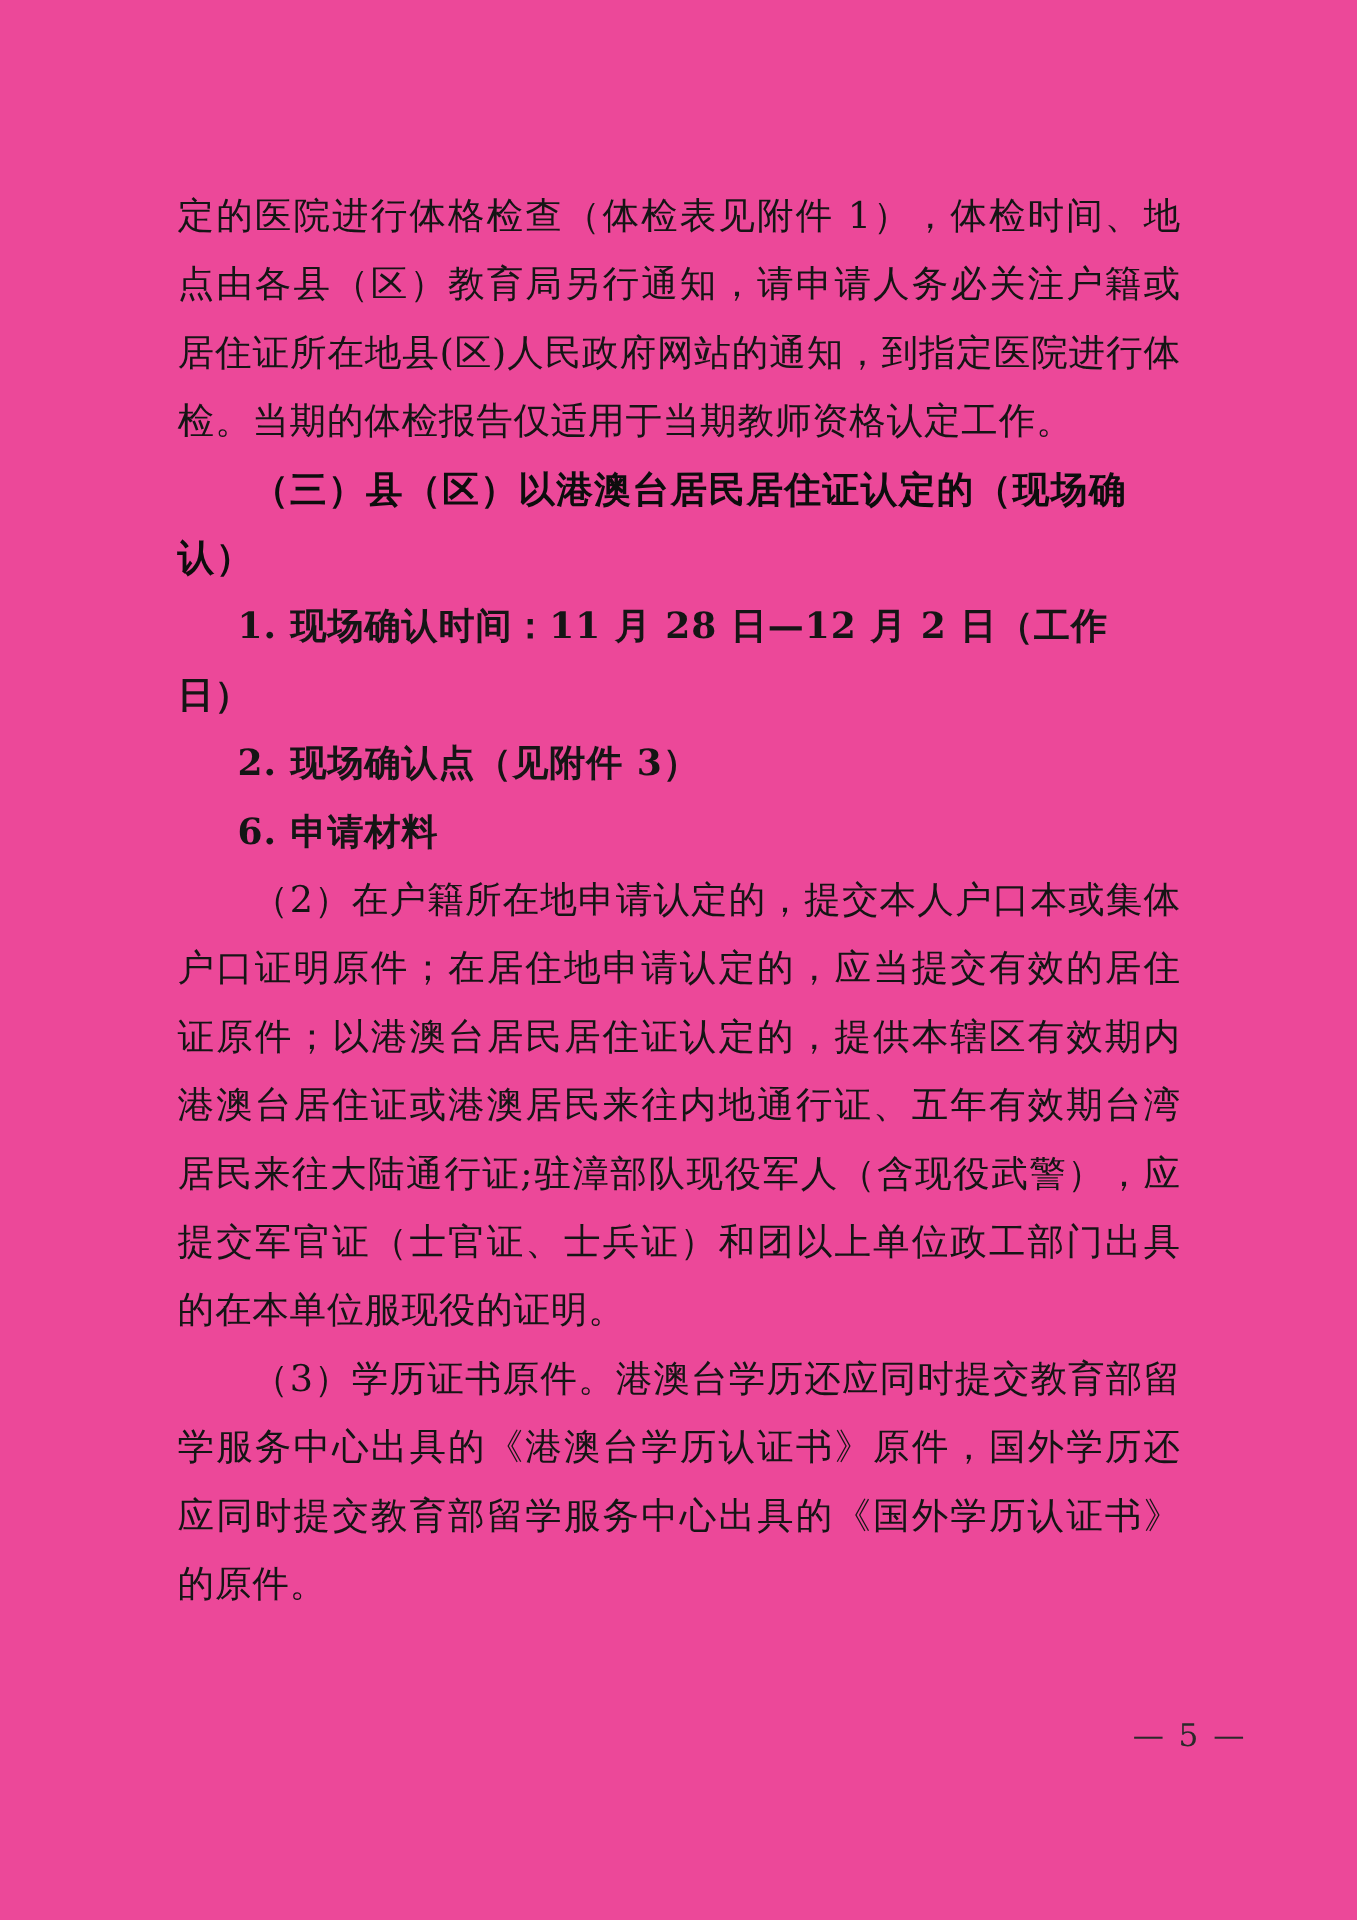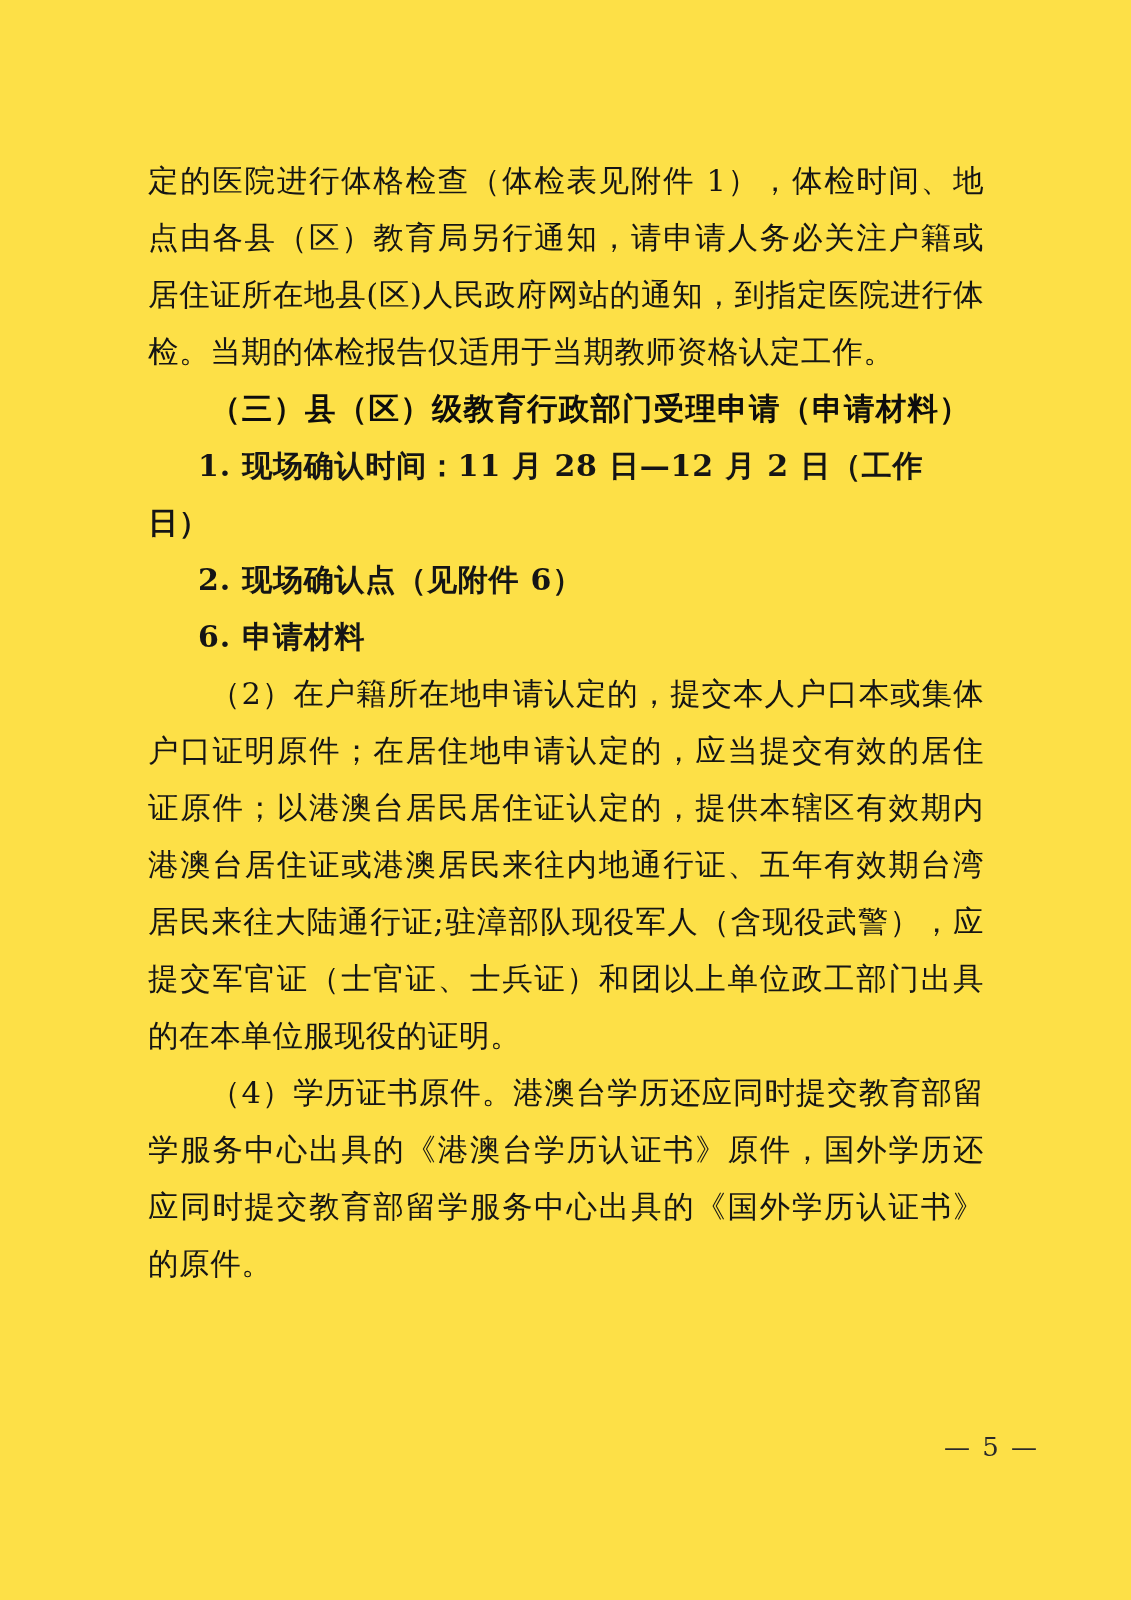--- a/index.html
+++ b/index.html
@@ -4,21 +4,21 @@
 <style>
   html, body {
     margin: 0;
     padding: 0;
     background: #ffffff;
   }
   #page {
     position: relative;
     width: 1131px;
     height: 1600px;
-    background: #fde047;
+    background: #ec4899;
     overflow: hidden;
     font-family: "DejaVu Serif", "Liberation Serif", serif;
     color: #1a1a1a;
   }
   #content {
     position: absolute;
     left: 148px;
     top: 152px;
     width: 836px;
   }
@@ -80,33 +80,33 @@
 </style>
 </head>
 <body>
 
 <div id="page">
 
   <div id="content">
 
     <p class="para noindent">定的医院进行体格检查（体检表见附件 1），体检时间、地点由各县（区）教育局另行通知，请申请人务必关注户籍或居住证所在地县(区)人民政府网站的通知，到指定医院进行体检。当期的体检报告仅适用于当期教师资格认定工作。</p>
 
-    <p class="heading">（三）县（区）级教育行政部门受理申请（申请材料）</p>
+    <p class="heading">（三）县（区）以港澳台居民居住证认定的（现场确认）</p>
 
     <p class="item item-strong">1. 现场确认时间：11 月 28 日—12 月 2 日（工作日）</p>
 
 
-    <p class="item item-strong">2. 现场确认点（见附件 6）</p>
+    <p class="item item-strong">2. 现场确认点（见附件 3）</p>
 
     <p class="item item-strong">6. 申请材料</p>
 
 
     <p class="para indent">（2）在户籍所在地申请认定的，提交本人户口本或集体户口证明原件；在居住地申请认定的，应当提交有效的居住证原件；以港澳台居民居住证认定的，提供本辖区有效期内港澳台居住证或港澳居民来往内地通行证、五年有效期台湾居民来往大陆通行证;驻漳部队现役军人（含现役武警），应提交军官证（士官证、士兵证）和团以上单位政工部门出具的在本单位服现役的证明。</p>
 
-    <p class="para indent">（4）学历证书原件。港澳台学历还应同时提交教育部留学服务中心出具的《港澳台学历认证书》原件，国外学历还应同时提交教育部留学服务中心出具的《国外学历认证书》的原件。</p>
+    <p class="para indent">（3）学历证书原件。港澳台学历还应同时提交教育部留学服务中心出具的《港澳台学历认证书》原件，国外学历还应同时提交教育部留学服务中心出具的《国外学历认证书》的原件。</p>
 
   </div>
 
   <div id="footer">
     <span id="page-number">— 5 —</span>
   </div>
 
 </div>
 
 </body></html>

